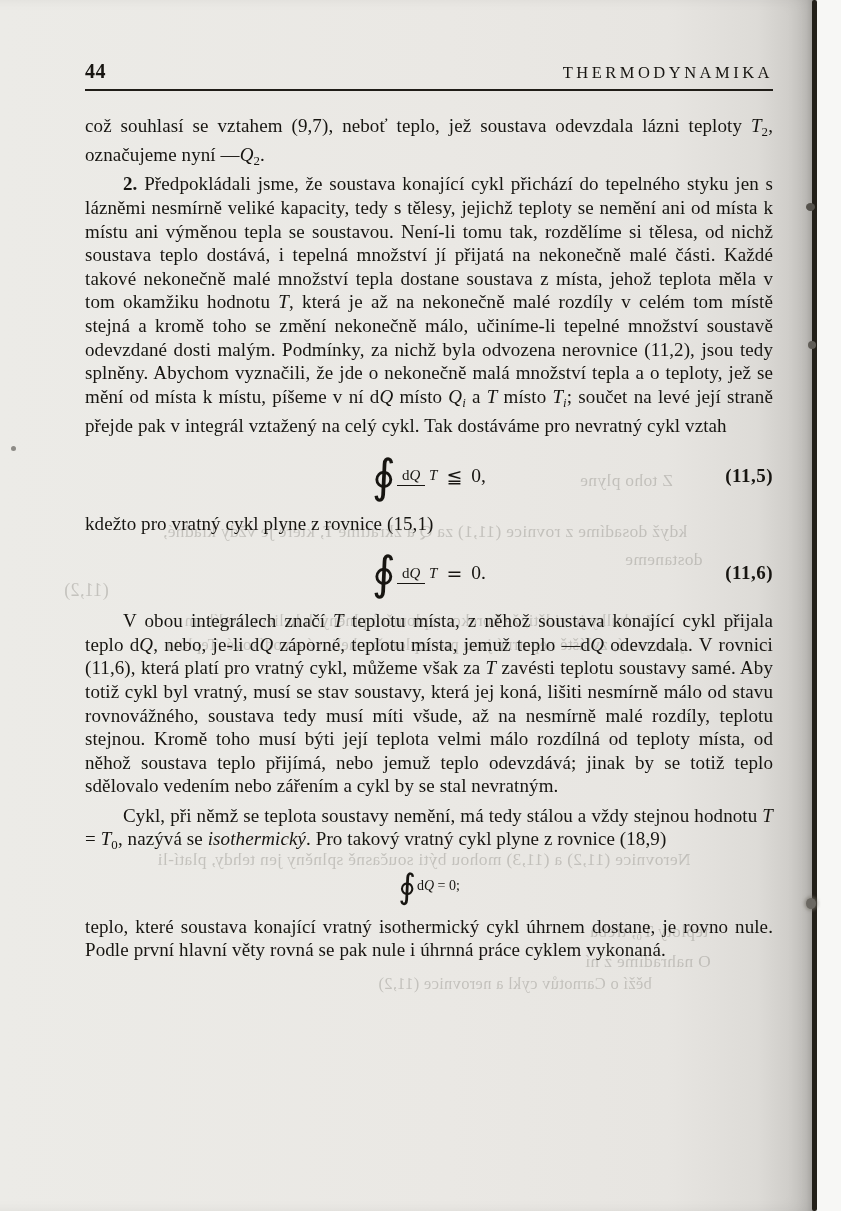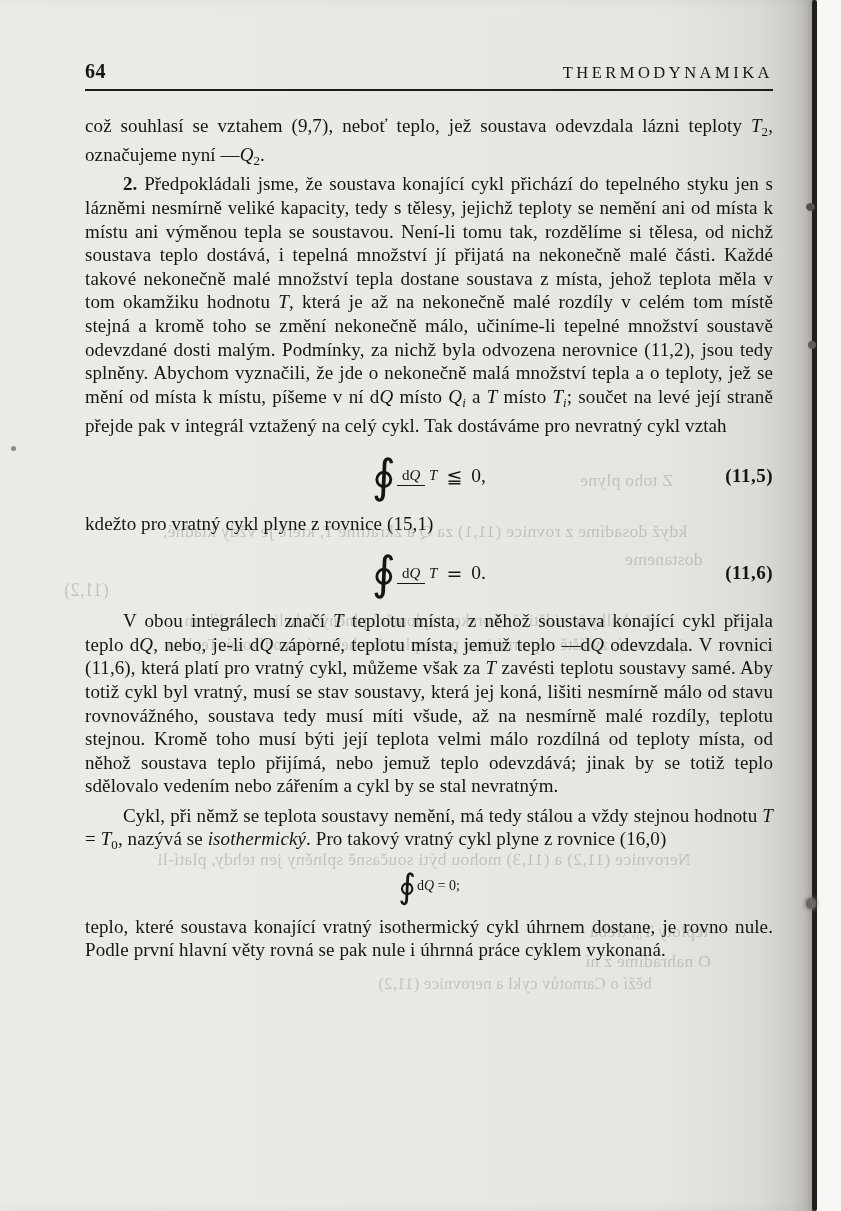--- a/index.html
+++ b/index.html
@@ -95,21 +95,21 @@
   <div class="bleed bl4">Z tabulky je viděti, že korekce teploměrů plněných heliem, vodíkem</div>
   <div class="bleed bl5">jsou malé; zvláště nepatrné jsou pro teploměry heliové a vodíkové. Teplota</div>
   <div class="bleed bl6">Nerovnice (11,2) a (11,3) mohou býti současně splněny jen tehdy, platí-li</div>
   <div class="bleed bl7">teploty T₀, třeba</div>
   <div class="bleed bl8">O nahradíme z ní</div>
   <div class="bleed bl9">běží o Carnotův cykl a nerovnice (11,2)</div>
 
   <div class="content">
 
     <div class="header-row">
-      <span class="page-number">64</span>
+      <span class="page-number">44</span>
       <span class="running-title">THERMODYNAMIKA</span>
     </div>
     <hr class="header-rule">
 
     <p class="para first-para"><span>což souhlasí se vztahem (9,7), neboť teplo, jež soustava odevzdala lázni teploty </span><span class="sg-i">T</span><span class="sg-sub">2</span><span>, označujeme nyní —</span><span class="sg-i">Q</span><span class="sg-sub">2</span><span>.</span></p>
 
     <p class="para indent"><span class="sg-b">2.</span><span> Předpokládali jsme, že soustava konající cykl přichází do tepelného styku jen s lázněmi nesmírně veliké kapacity, tedy s tělesy, jejichž teploty se nemění ani od místa k místu ani výměnou tepla se soustavou. Není-li tomu tak, rozdělíme si tělesa, od nichž soustava teplo dostává, i tepelná množství jí přijatá na nekonečně malé části. Každé takové nekonečně malé množství tepla dostane soustava z místa, jehož teplota měla v tom okamžiku hodnotu </span><span class="sg-i">T</span><span>, která je až na nekonečně malé rozdíly v celém tom místě stejná a kromě toho se změní nekonečně málo, učiníme-li tepelné množství soustavě odevzdané dosti malým. Podmínky, za nichž byla odvozena nerovnice (11,2), jsou tedy splněny. Abychom vyznačili, že jde o nekonečně malá množství tepla a o teploty, jež se mění od místa k místu, píšeme v ní d</span><span class="sg-i">Q</span><span> místo </span><span class="sg-i">Q</span><span class="sg-subi">i</span><span> a </span><span class="sg-i">T</span><span> místo </span><span class="sg-i">T</span><span class="sg-subi">i</span><span>; součet na levé její straně přejde pak v integrál vztažený na celý cykl. Tak dostáváme pro nevratný cykl vztah</span></p>
 
     <div class="equation">
       <span class="eq-int">∮</span>
@@ -130,21 +130,21 @@
         <span class="num"><span>d</span><span class="var">Q</span></span>
         <span class="den var">T</span>
       </span>
       <span class="eq-rel">=</span>
       <span class="eq-rhs">0.</span>
       <span class="eq-label">(11,6)</span>
     </div>
 
     <p class="para indent"><span>V obou integrálech značí </span><span class="sg-i">T</span><span> teplotu místa, z něhož soustava konající cykl přijala teplo d</span><span class="sg-i">Q</span><span>, nebo, je-li d</span><span class="sg-i">Q</span><span> záporné, teplotu místa, jemuž teplo —d</span><span class="sg-i">Q</span><span> odevzdala. V rovnici (11,6), která platí pro vratný cykl, můžeme však za </span><span class="sg-i">T</span><span> zavésti teplotu soustavy samé. Aby totiž cykl byl vratný, musí se stav soustavy, která jej koná, lišiti nesmírně málo od stavu rovnovážného, soustava tedy musí míti všude, až na nesmírně malé rozdíly, teplotu stejnou. Kromě toho musí býti její teplota velmi málo rozdílná od teploty místa, od něhož soustava teplo přijímá, nebo jemuž teplo odevzdává; jinak by se totiž teplo sdělovalo vedením nebo zářením a cykl by se stal nevratným.</span></p>
 
-    <p class="para indent gap-top"><span>Cykl, při němž se teplota soustavy nemění, má tedy stálou a vždy stejnou hodnotu </span><span class="sg-i">T</span><span> = </span><span class="sg-i">T</span><span class="sg-sub">0</span><span>, nazývá se </span><span class="sg-i">isothermický</span><span>. Pro takový vratný cykl plyne z rovnice (16,0)</span></p>
+    <p class="para indent gap-top"><span>Cykl, při němž se teplota soustavy nemění, má tedy stálou a vždy stejnou hodnotu </span><span class="sg-i">T</span><span> = </span><span class="sg-i">T</span><span class="sg-sub">0</span><span>, nazývá se </span><span class="sg-i">isothermický</span><span>. Pro takový vratný cykl plyne z rovnice (18,9)</span></p>
 
     <div class="equation small">
       <span class="eq-int">∮</span>
       <span class="eq-body"><span>d</span><span class="var">Q</span> <span>=</span> <span>0;</span></span>
     </div>
 
     <p class="para">teplo, které soustava konající vratný isothermický cykl úhrnem dostane, je rovno nule. Podle první hlavní věty rovná se pak nule i úhrnná práce cyklem vykonaná.</p>
 
   </div>
 

